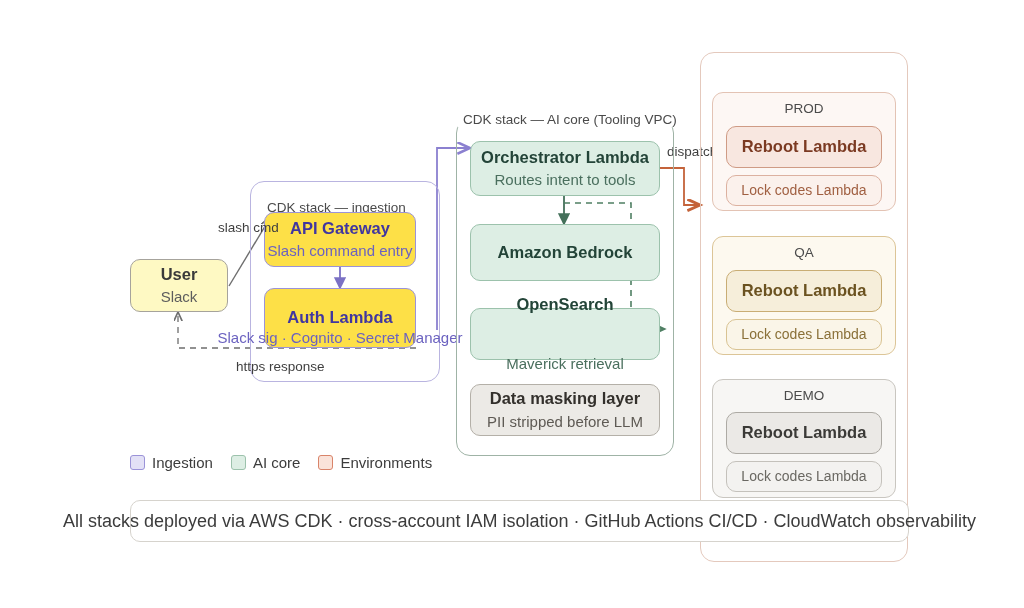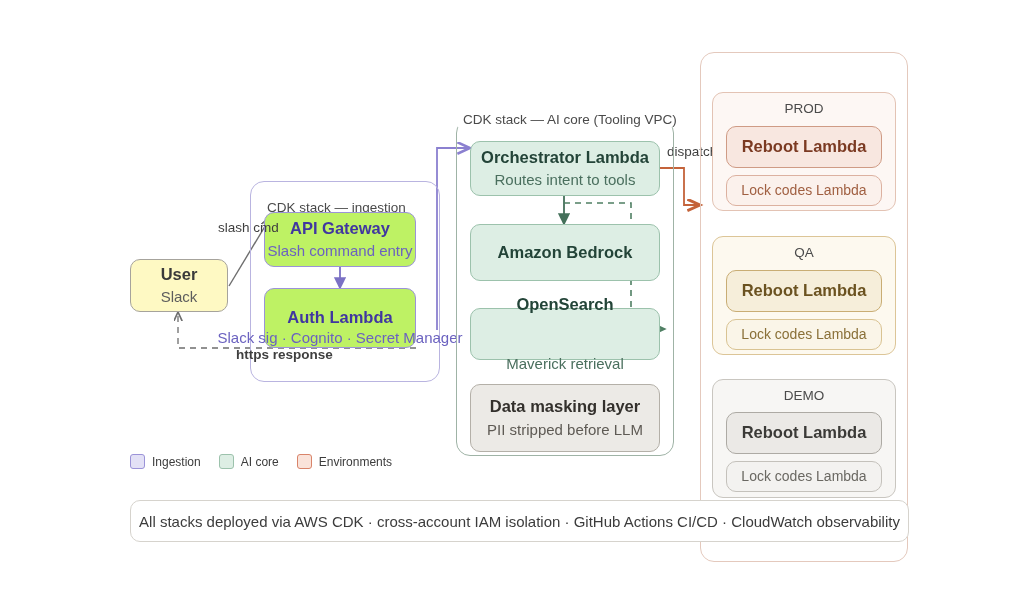--- a/index.html
+++ b/index.html
@@ -65,21 +65,21 @@
     margin-top: 4px;
     white-space: nowrap;
   }
 
   
   .n-neutral { background: #fef9c3; border-color: #a6a39c; }
   .n-neutral .t { color: #3a3a3a; }
   .n-neutral .s { color: #5d5d5d; }
 
   
-  .n-purple { background: #bef264; border-color: #9b93d8; }
+  .n-purple { background: #fde047; border-color: #9b93d8; }
   .n-purple .t { color: #4036a0; }
   .n-purple .s { color: #6b62c0; }
 
   
   .n-green { background: #ddeee4; border-color: #9cc2ac; }
   .n-green .t { color: #234438; }
   .n-green .s { color: #4a6f5e; }
 
   
   .n-gray { background: #eceae6; border-color: #b4b0a8; }
@@ -126,32 +126,32 @@
     white-space: nowrap;
   }
 
   
   #legend { position: absolute; display: flex; align-items: center; gap: 18px; }
   .legend-item { display: flex; align-items: center; gap: 7px; }
   .legend-swatch {
     width: 13px; height: 13px; border-radius: 3px; border: 1.3px solid #888;
     display: inline-block;
   }
-  .legend-text { font-size: 12px; color: #3c3c3c; white-space: nowrap; }
+  .legend-text { font-size: 15px; color: #3c3c3c; white-space: nowrap; }
 
   
   #footer-bar {
     border: 1.2px solid #d6d3cd;
     border-radius: 10px;
     background: #ffffff;
     display: flex;
     align-items: center;
     justify-content: center;
   }
-  #footer-text { font-size: 15px; color: #3c3c3c; white-space: nowrap; }
+  #footer-text { font-size: 18px; color: #3c3c3c; white-space: nowrap; }
 
   svg.edges { position: absolute; left: 0; top: 0; width: 1024px; height: 608px; overflow: visible; }
 </style>
 </head>
 <body>
 
 <div id="stage">
 
   <svg class="edges" viewBox="0 0 1024 608">
     <defs>
@@ -205,41 +205,41 @@
     <div class="t">Auth Lambda</div>
     <div class="s" style="position:absolute; left:50%; transform:translateX(-50%); top:36px;">Slack sig · Cognito · Secret Manager</div>
   </div>
 
   <div class="abs node n-neutral" style="left:130px; top:259px; width:98px; height:53px;">
     <div class="t">User</div>
     <div class="s">Slack</div>
   </div>
 
   <div class="edge-label" style="left:218px; top:220px;">slash cmd</div>
-  <div class="edge-label" style="left:236px; top:347px;font-weight:bold;">https response</div>
+  <div class="edge-label" style="left:236px; top:359px;">https response</div>
   <div class="edge-label" style="left:667px; top:144px;">dispatch</div>
 
   <div class="abs group group-aicore" style="left:456px; top:119px; width:218px; height:337px;"></div>
   <div class="group-label" style="left:458px; top:112px;">CDK stack — AI core (Tooling VPC)</div>
 
   <div class="abs node n-green" style="left:470px; top:141px; width:190px; height:55px;">
     <div class="t">Orchestrator Lambda</div>
     <div class="s">Routes intent to tools</div>
   </div>
 
   <div class="abs node n-green" style="left:470px; top:224px; width:190px; height:57px;">
     <div class="t">Amazon Bedrock</div>
   </div>
 
   <div class="abs node n-green" style="left:470px; top:308px; width:190px; height:52px;gap:36px;">
     <div class="t">OpenSearch</div>
     <div class="s">Maverick retrieval</div>
   </div>
 
-  <div class="abs node n-gray" style="left:470px; top:384px; width:190px; height:68px;">
+  <div class="abs node n-gray" style="left:470px; top:384px; width:190px; height:52px;">
     <div class="t">Data masking layer</div>
     <div class="s">PII stripped before LLM</div>
   </div>
 
   <div class="abs group group-envs" style="left:700px; top:52px; width:208px; height:510px;"></div>
 
   <div class="abs envbox envbox-prod" style="left:712px; top:92px; width:184px; height:119px;">
     <div class="env-title" style="top:8px;">PROD</div>
   </div>
   <div class="abs node n-prod" style="left:726px; top:126px; width:156px; height:42px;">

